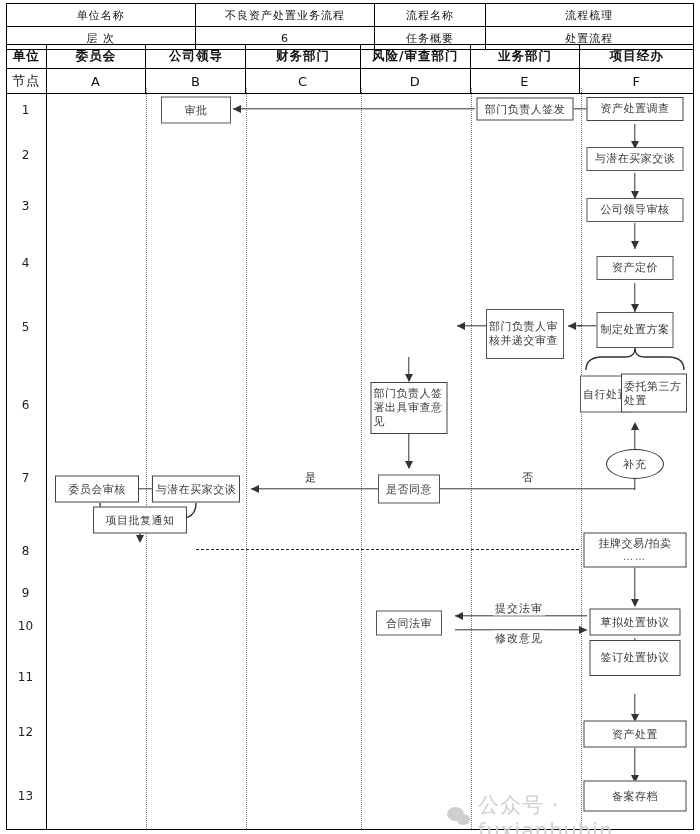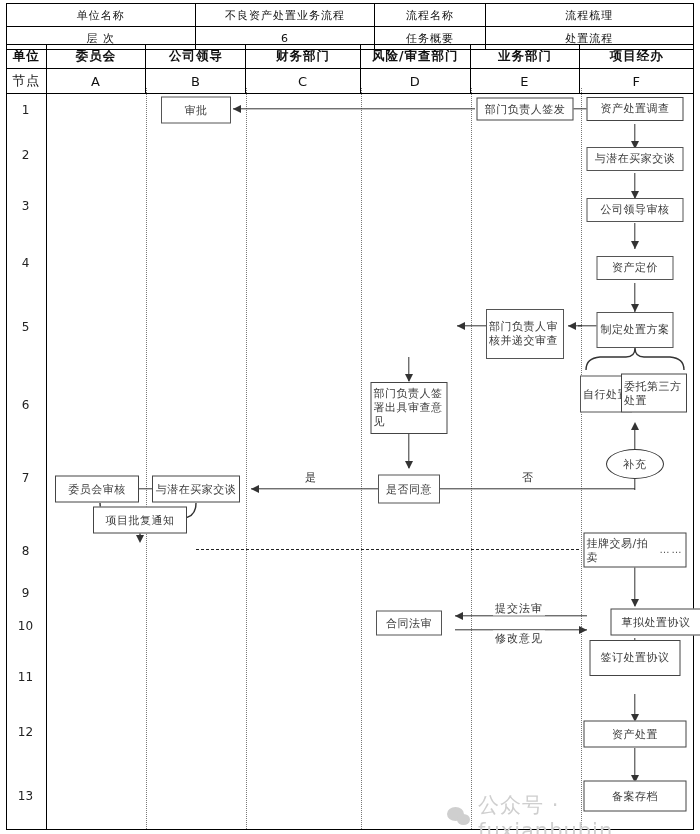--- a/index.html
+++ b/index.html
@@ -231,28 +231,28 @@
   <div class="node" style="left:409px;top:489px;width:62px;height:29px">是否同意</div>
 
   <div class="ellipse" style="left:635px;top:464px;width:58px;height:30px">补充</div>
 
   <div class="node thick" style="left:97px;top:489px;width:84px;height:27px">委员会审核</div>
 
   <div class="node thick" style="left:196px;top:489px;width:88px;height:27px">与潜在买家交谈</div>
 
   <div class="node thick" style="left:140px;top:520px;width:94px;height:27px">项目批复通知</div>
 
-  <div class="node thick" style="left:635px;top:550px;width:103px;height:35px;flex-direction:row">
+  <div class="node thick" style="left:635px;top:550px;width:103px;height:35px;flex-direction:column">
     <span>挂牌交易/拍卖</span>
     <span class="sub">……</span>
   </div>
 
   <div class="node" style="left:409px;top:623px;width:66px;height:25px">合同法审</div>
 
-  <div class="node thick" style="left:656px;top:622px;width:91px;height:27px">草拟处置协议</div>
+  <div class="node thick" style="left:635px;top:622px;width:91px;height:27px">草拟处置协议</div>
 
   <div class="node thick" style="left:635px;top:658px;width:91px;height:36px">签订处置协议</div>
 
   <div class="node thick" style="left:635px;top:734px;width:103px;height:27px">资产处置</div>
 
   <div class="node thick" style="left:635px;top:796px;width:103px;height:31px">备案存档</div>
 
   <div id="watermark">
     <span id="wm-icon"></span>
     <span>公众号 · fuxianbubin</span>

